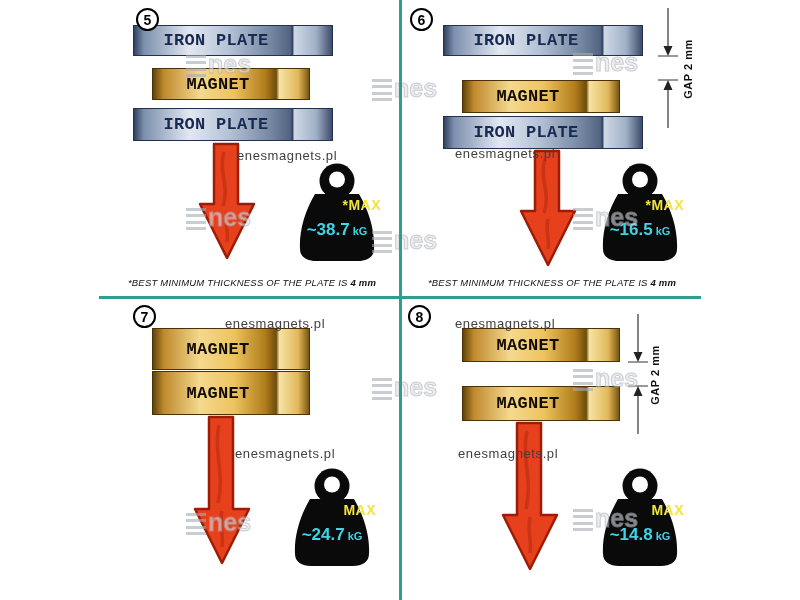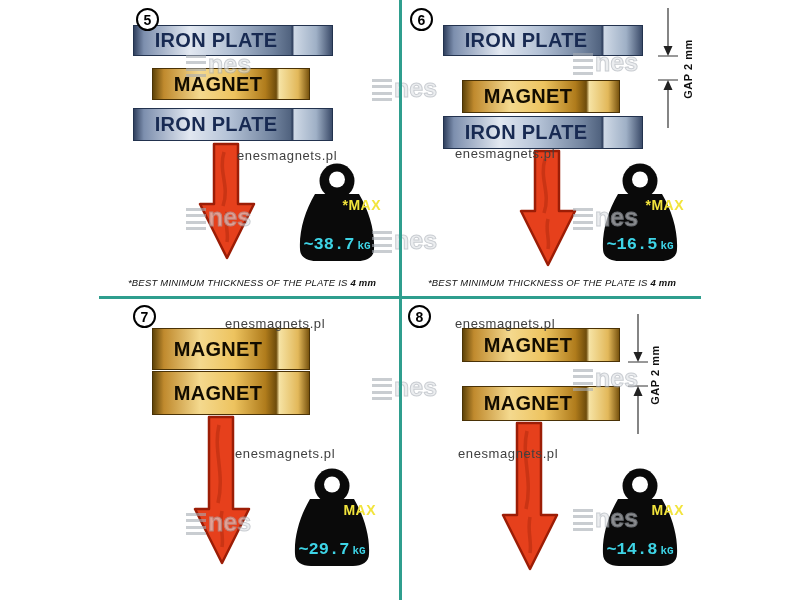--- a/index.html
+++ b/index.html
@@ -7,34 +7,34 @@
   .canvas { position:relative; width:800px; height:600px; background:#fff; overflow:hidden; }
 
   .divider-v { position:absolute; left:399px; top:0; width:3px; height:600px; background:#2f9e8e; z-index:3; }
   .divider-h { position:absolute; left:99px; top:296px; width:602px; height:3px; background:#2f9e8e; z-index:3; }
 
   .badge { position:absolute; width:23px; height:23px; border:2px solid #000; border-radius:50%;
            display:flex; align-items:center; justify-content:center; font-size:14px; font-weight:bold;
            background:#fff; z-index:2; }
 
   .bar { position:absolute; display:flex; align-items:center; justify-content:center; z-index:1; }
-  .bar .bar-label { font-weight:bold; font-size:20px; letter-spacing:.3px; }
+  .bar .bar-label { font-weight:bold; font-size:17px; letter-spacing:.3px;font-family:Liberation Mono, monospace; }
   .iron { background:linear-gradient(90deg,#31415f 0%,#7d8fae 5%,#e2e8f1 28%,#b4c2d6 48%,#72849f 70%,#51637f 79%,#2e3e5c 80%,#cfd9e6 81%,#9fb0c6 92%,#3c4c6a 100%);
           border:1px solid #22324e; color:#182a52; }
   .iron .bar-label { padding-right:34px; }
   .magnet { background:linear-gradient(90deg,#5f4409 0%,#c08a2e 7%,#f4d98e 30%,#edc35f 52%,#b07c1c 72%,#6e4c0a 79%,#f6e3a4 81%,#e2b85a 93%,#7a5510 100%);
             border:1px solid #4a3206; color:#120c00; }
   .magnet .bar-label { padding-right:26px; }
 
   .arrow { position:absolute; z-index:1; }
 
   .weight { position:absolute; width:88px; height:100px; z-index:1; }
   .w-label { position:absolute; top:34px; left:0; right:0; text-align:right; color:#f2e43c;
              font-weight:bold; font-size:14px; letter-spacing:.5px; }
-  .w-value { position:absolute; top:72px; left:0; right:0; text-align:center; color:#3ed4e6; font-weight:bold;font-family:Liberation Mono, monospace; }
+  .w-value { position:absolute; top:57px; left:0; right:0; text-align:center; color:#3ed4e6; font-weight:bold; }
   .w-value .val { font-size:17px; }
   .w-value .unit { font-size:11px; margin-left:3px; }
 
   .footnote { position:absolute; font-size:9.5px; color:#111; text-align:center; z-index:1; letter-spacing:.2px;font-style:italic; }
 
   .gap-dim { position:absolute; z-index:1; }
   .gap-label { position:absolute; width:80px; height:16px; text-align:center; font-size:11px; font-weight:bold;
                color:#111; transform:rotate(-90deg); letter-spacing:.5px; white-space:nowrap; z-index:1; }
 
   .wm { position:absolute; font-size:13px; color:#404040; letter-spacing:.6px; z-index:2; }
@@ -174,21 +174,21 @@
       <polygon points="18,2 42,2 42,94 58,94 31,148 4,94 18,94" fill="#e6401c" stroke="#9c1d06" stroke-width="2.5" stroke-linejoin="round"></polygon>
       <path d="M28,10 C22,36 34,58 27,88 M31,96 C28,110 33,120 31,132" stroke="#b3290e" stroke-width="3.5" fill="none" opacity=".55"></path>
     </svg>
     <div class="weight" style="left:288px;top:468px">
       <svg width="88" height="100" viewBox="0 0 88 100">
         <circle cx="44" cy="18" r="17.5" fill="#0a0a0a"></circle>
         <circle cx="44" cy="16.5" r="8" fill="#ffffff"></circle>
         <path d="M22,31 L66,31 C76,48 82,68 81,86 C81,94 74,98 65,98 L23,98 C14,98 7,94 7,86 C6,68 12,48 22,31 Z" fill="#0a0a0a"></path>
       </svg>
       <div class="w-label">MAX</div>
-      <div class="w-value"><span class="val">~29.7</span><span class="unit">kG</span></div>
+      <div class="w-value"><span class="val">~24.7</span><span class="unit">kG</span></div>
     </div>
   </div>
 
   <div>
     <div class="badge" style="left:408px;top:305px">8</div>
     <div class="bar magnet" style="left:462px;top:328px;width:158px;height:34px">
         <span class="bar-label">MAGNET</span>
       </div>
     <div class="bar magnet" style="left:462px;top:386px;width:158px;height:35px">
         <span class="bar-label">MAGNET</span>

